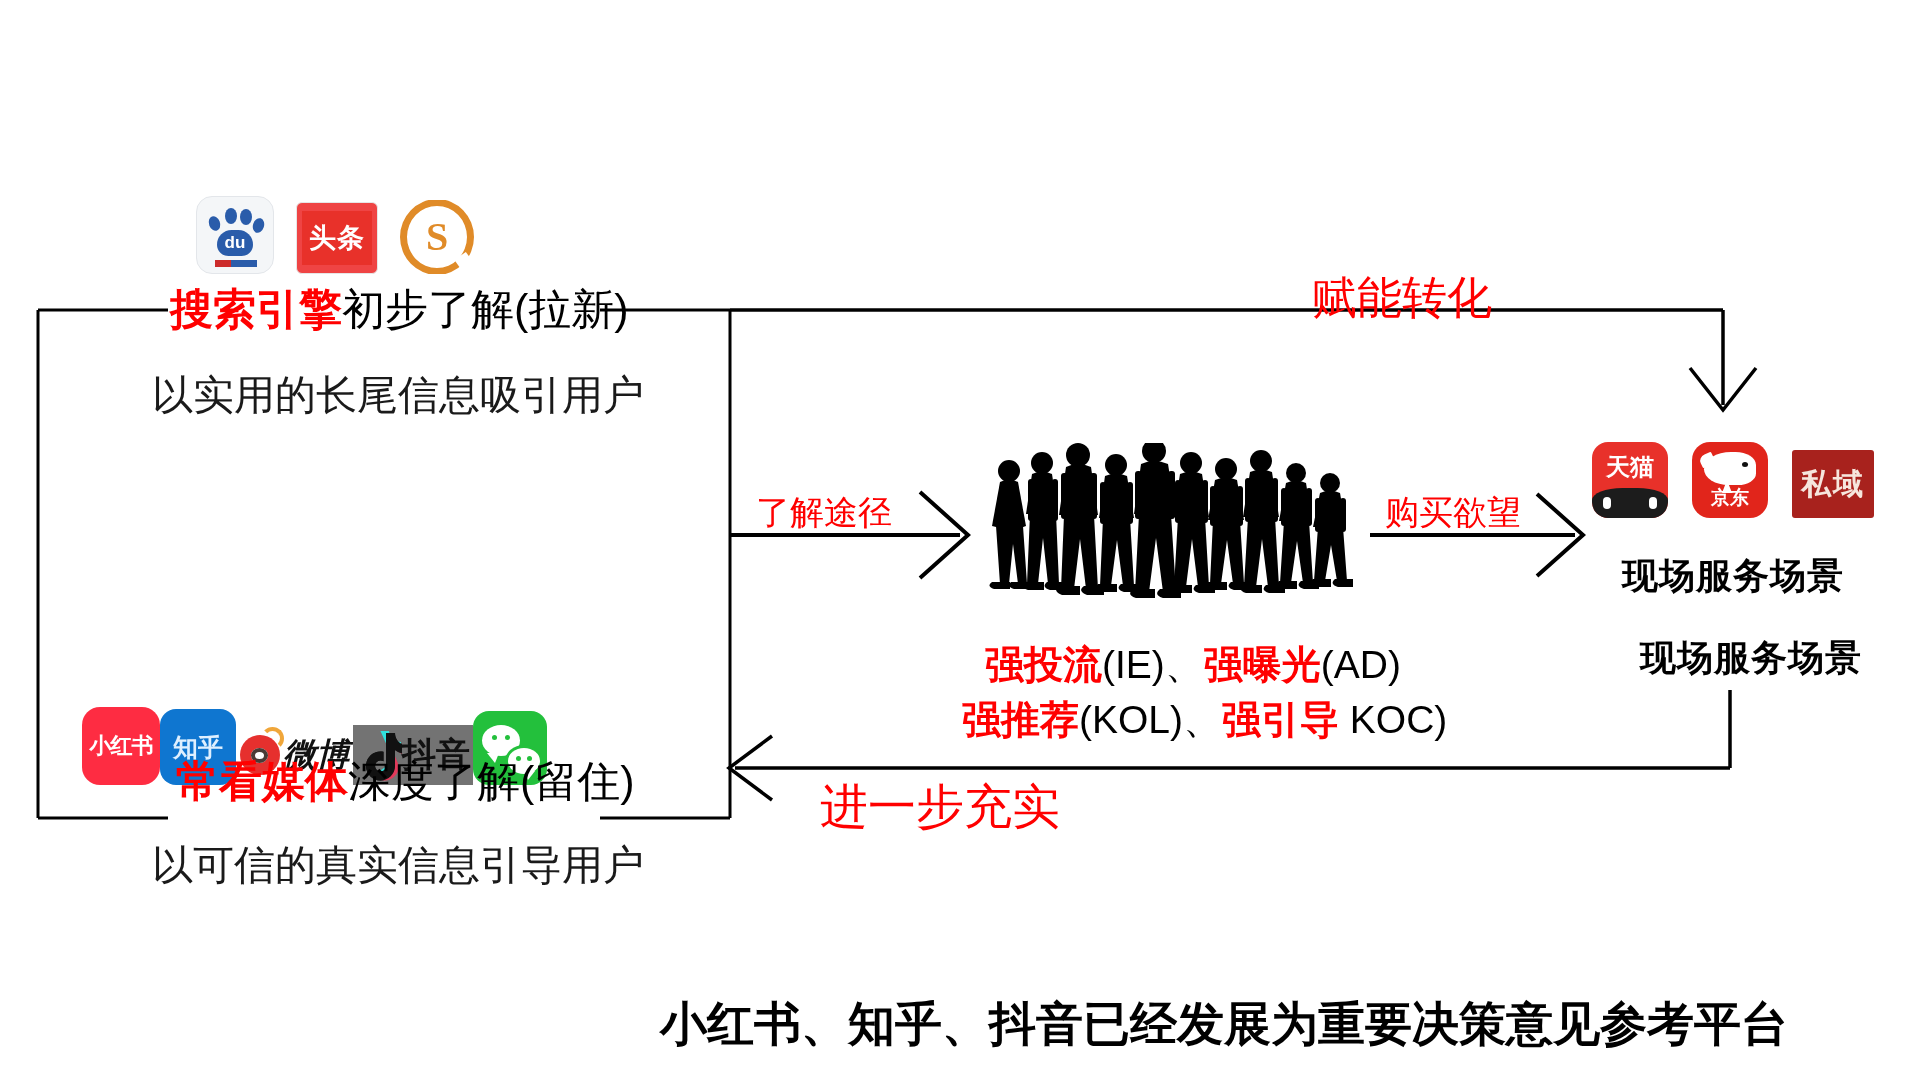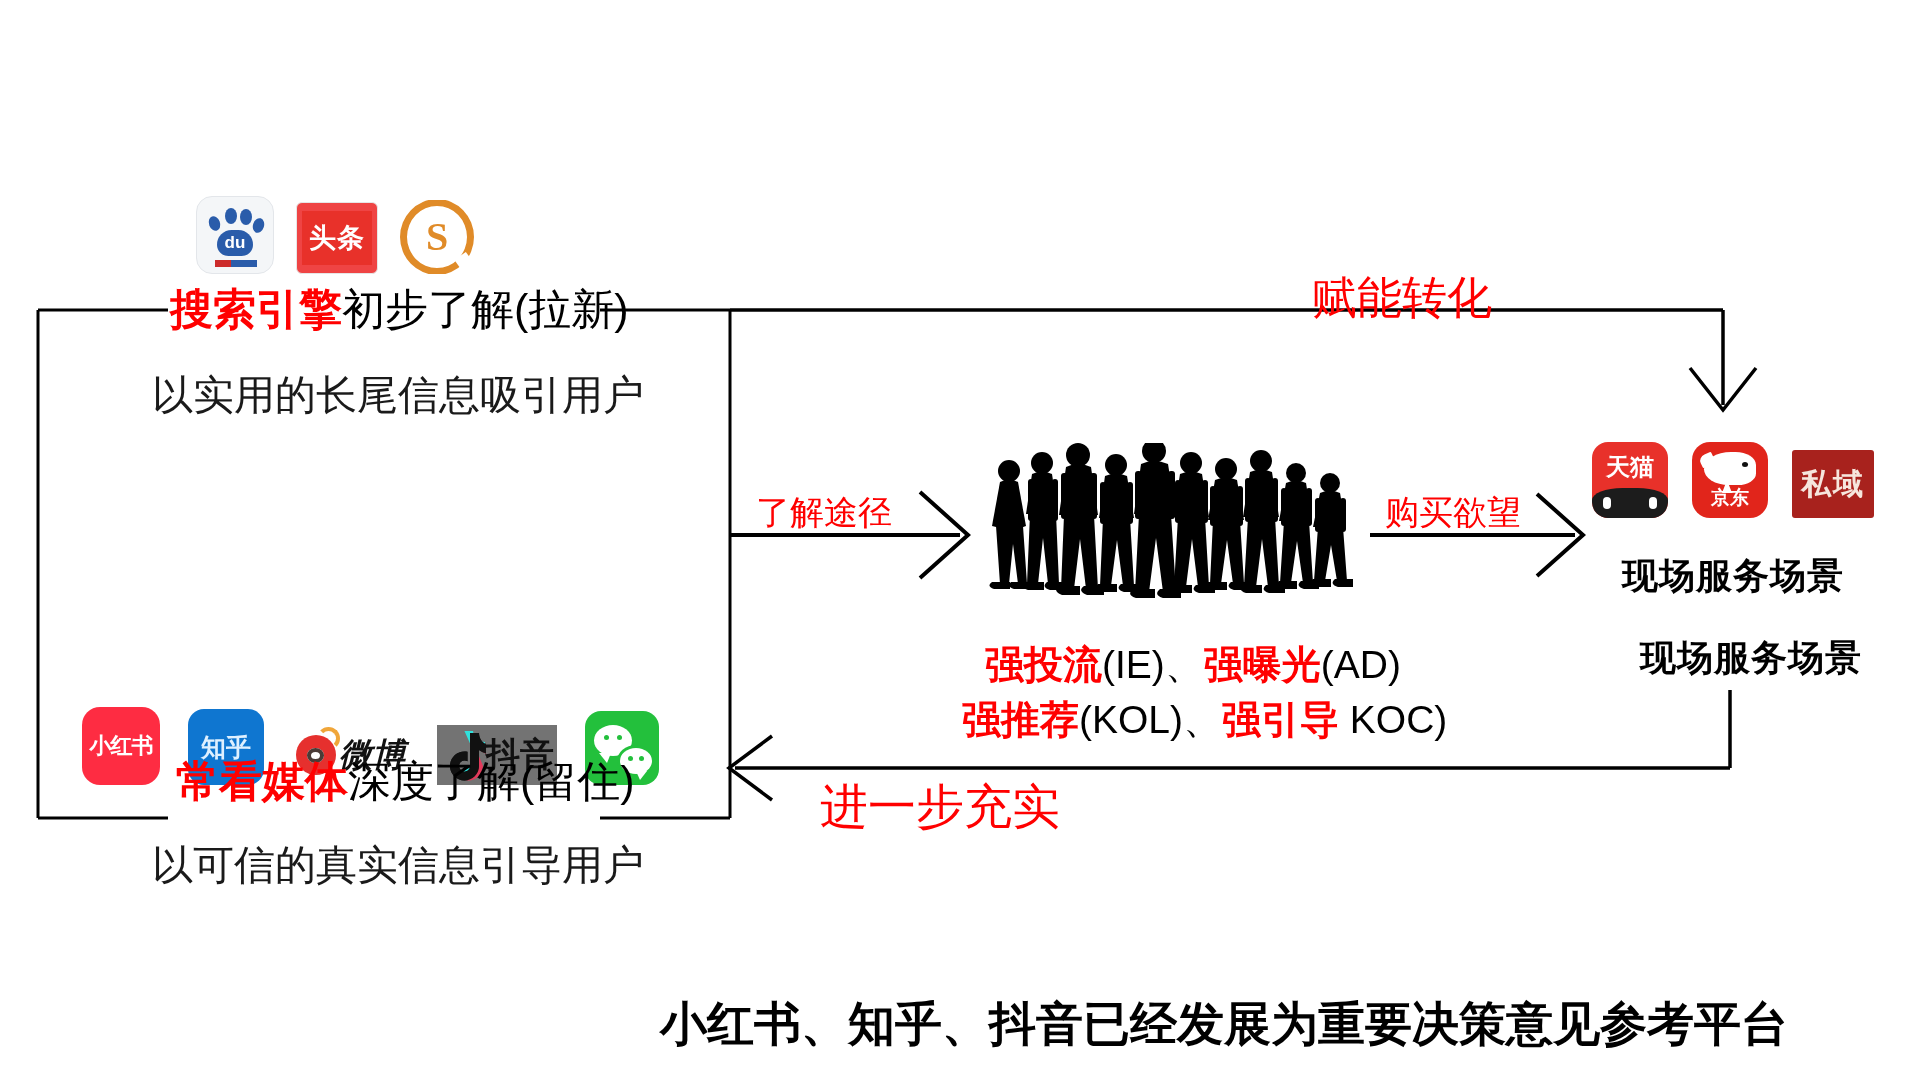--- a/index.html
+++ b/index.html
@@ -160,21 +160,21 @@
         <span class="sogou-s">S</span>
       </div>
     </div>
   </div>
 
   <div class="txt label-line" style="left:170px; top:288px;">
     <span class="hl">搜索引擎</span><span class="blk">初步了解(拉新)</span>
   </div>
   <div class="txt sub-line" style="left:152px; top:375px;">以实用的长尾信息吸引用户</div>
 
-  <div class="logos" style="left:82px; top:707px; gap:28px;">
+  <div class="logos" style="left:82px; top:707px; gap:0;">
     <div class="chip xhs">
       <span>小红书</span>
     </div>
     <div class="chip zhihu">
       <span>知乎</span>
     </div>
     <div class="weibo">
       <div class="weibo-eye"></div>
       <div class="weibo-txt">微博</div>
     </div>

